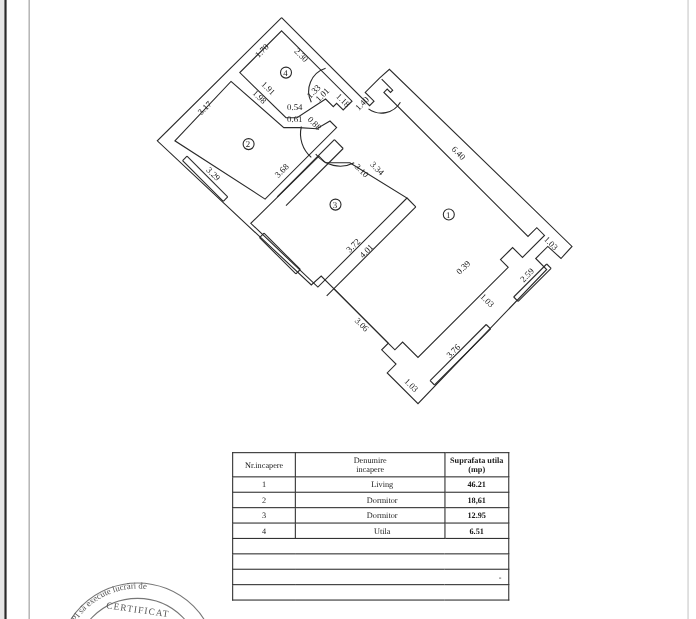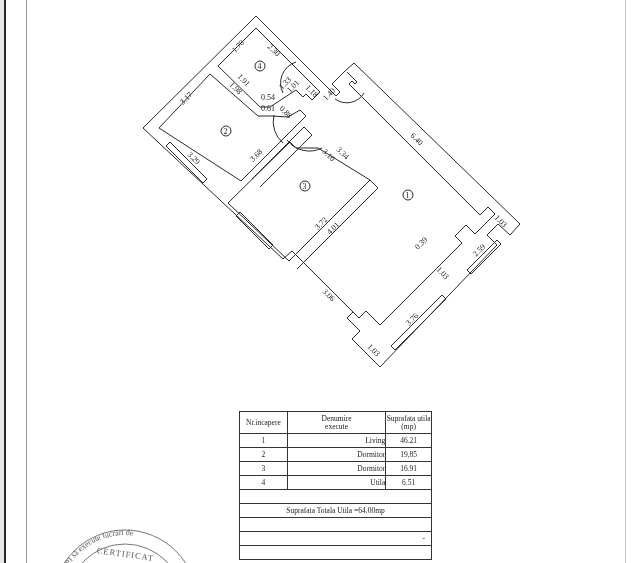--- a/index.html
+++ b/index.html
@@ -9,32 +9,32 @@
     font-family: "Liberation Serif", serif; color: #1a1a1a;
   }
   .edge-left-dark { position: absolute; left: 4px; top: 0; width: 2px; height: 563px; background: #2a2a2a; }
   .edge-left-shade { position: absolute; left: 0; top: 0; width: 4px; height: 563px; background: #e6e6e6; }
   .edge-left-light { position: absolute; left: 26px; top: 0; width: 1px; height: 563px; background: #9a9a9a; }
   .edge-right-light { position: absolute; left: 625px; top: 0; width: 1px; height: 563px; background: #c8c8c8; }
   svg.plan { position: absolute; left: 0; top: 0; }
   .dim { font-family: "Liberation Serif", serif; font-size: 8px; fill: #1a1a1a; }
   .rnum { font-family: "Liberation Serif", serif; font-size: 8px; fill: #1a1a1a; }
   table.areas {
-    position: absolute; left: 211px; top: 411px; width: 193px;
-    border-collapse: collapse; font-size: 7.5px; margin-left: 28px;
+    position: absolute; left: 211px; top: 411px; width: 252px;
+    border-collapse: collapse; font-size: 7.5px;
   }
   table.areas td, table.areas th {
     border: 1px solid #333; padding: 0; text-align: center; font-weight: normal;
     line-height: 8px; height: 13px;
   }
   table.areas th { height: 21px; }
   table.areas .c1 { width: 56px; }
   table.areas .c2 { width: 112px; }
-  table.areas .c3 { width: 57px; }
-  table.areas td.c2 { text-align: right; padding-left: 22px; }
+  table.areas .c3 { width: 57px; font-weight: bold; }
+  table.areas td.c2 { text-align: center; padding-left: 22px; }
   table.areas td.dash { text-align: right; padding-right: 6px; }
 </style>
 </head>
 <body>
 
 <div class="edge-left-shade"></div>
 <div class="edge-left-dark"></div>
 <div class="edge-left-light"></div>
 <div class="edge-right-light"></div>
 
@@ -141,53 +141,50 @@
     <text x="125" y="557" font-size="8.5" letter-spacing="1" fill="#555" stroke="none" text-anchor="middle" transform="rotate(8,125,557)" font-family="Liberation Serif, serif">CERTIFICAT</text>
   </g>
 </svg>
 
 <table class="areas">
   <tbody>
       <tr>
     <th class="c1">Nr.incapere</th>
     <th class="c2">
       <span>Denumire</span><br>
-      <span>execute</span>
+      <span>incapere</span>
     </th>
     <th class="c3">
       <span>Suprafata utila</span><br>
       <span>(mp)</span>
     </th>
   </tr>
   <tr>
     <td class="c1">1</td>
     <td class="c2">Living</td>
     <td class="c3">46.21</td>
   </tr>
   <tr>
     <td class="c1">2</td>
     <td class="c2">Dormitor</td>
-    <td class="c3">19,85</td>
+    <td class="c3">18,61</td>
   </tr>
   <tr>
     <td class="c1">3</td>
     <td class="c2">Dormitor</td>
-    <td class="c3">16.91</td>
+    <td class="c3">12.95</td>
   </tr>
   <tr>
     <td class="c1">4</td>
     <td class="c2">Utila</td>
     <td class="c3">6.51</td>
   </tr>
   <tr>
         <td colspan="3"></td>
       </tr>
-  <tr>
-    <td colspan="3">Suprafata Totala Utila =64.00mp</td>
-  </tr>
   <tr>
         <td colspan="3"></td>
       </tr>
   <tr>
     <td colspan="3" class="dash">-</td>
   </tr>
   <tr>
         <td colspan="3"></td>
       </tr>
 </tbody>

